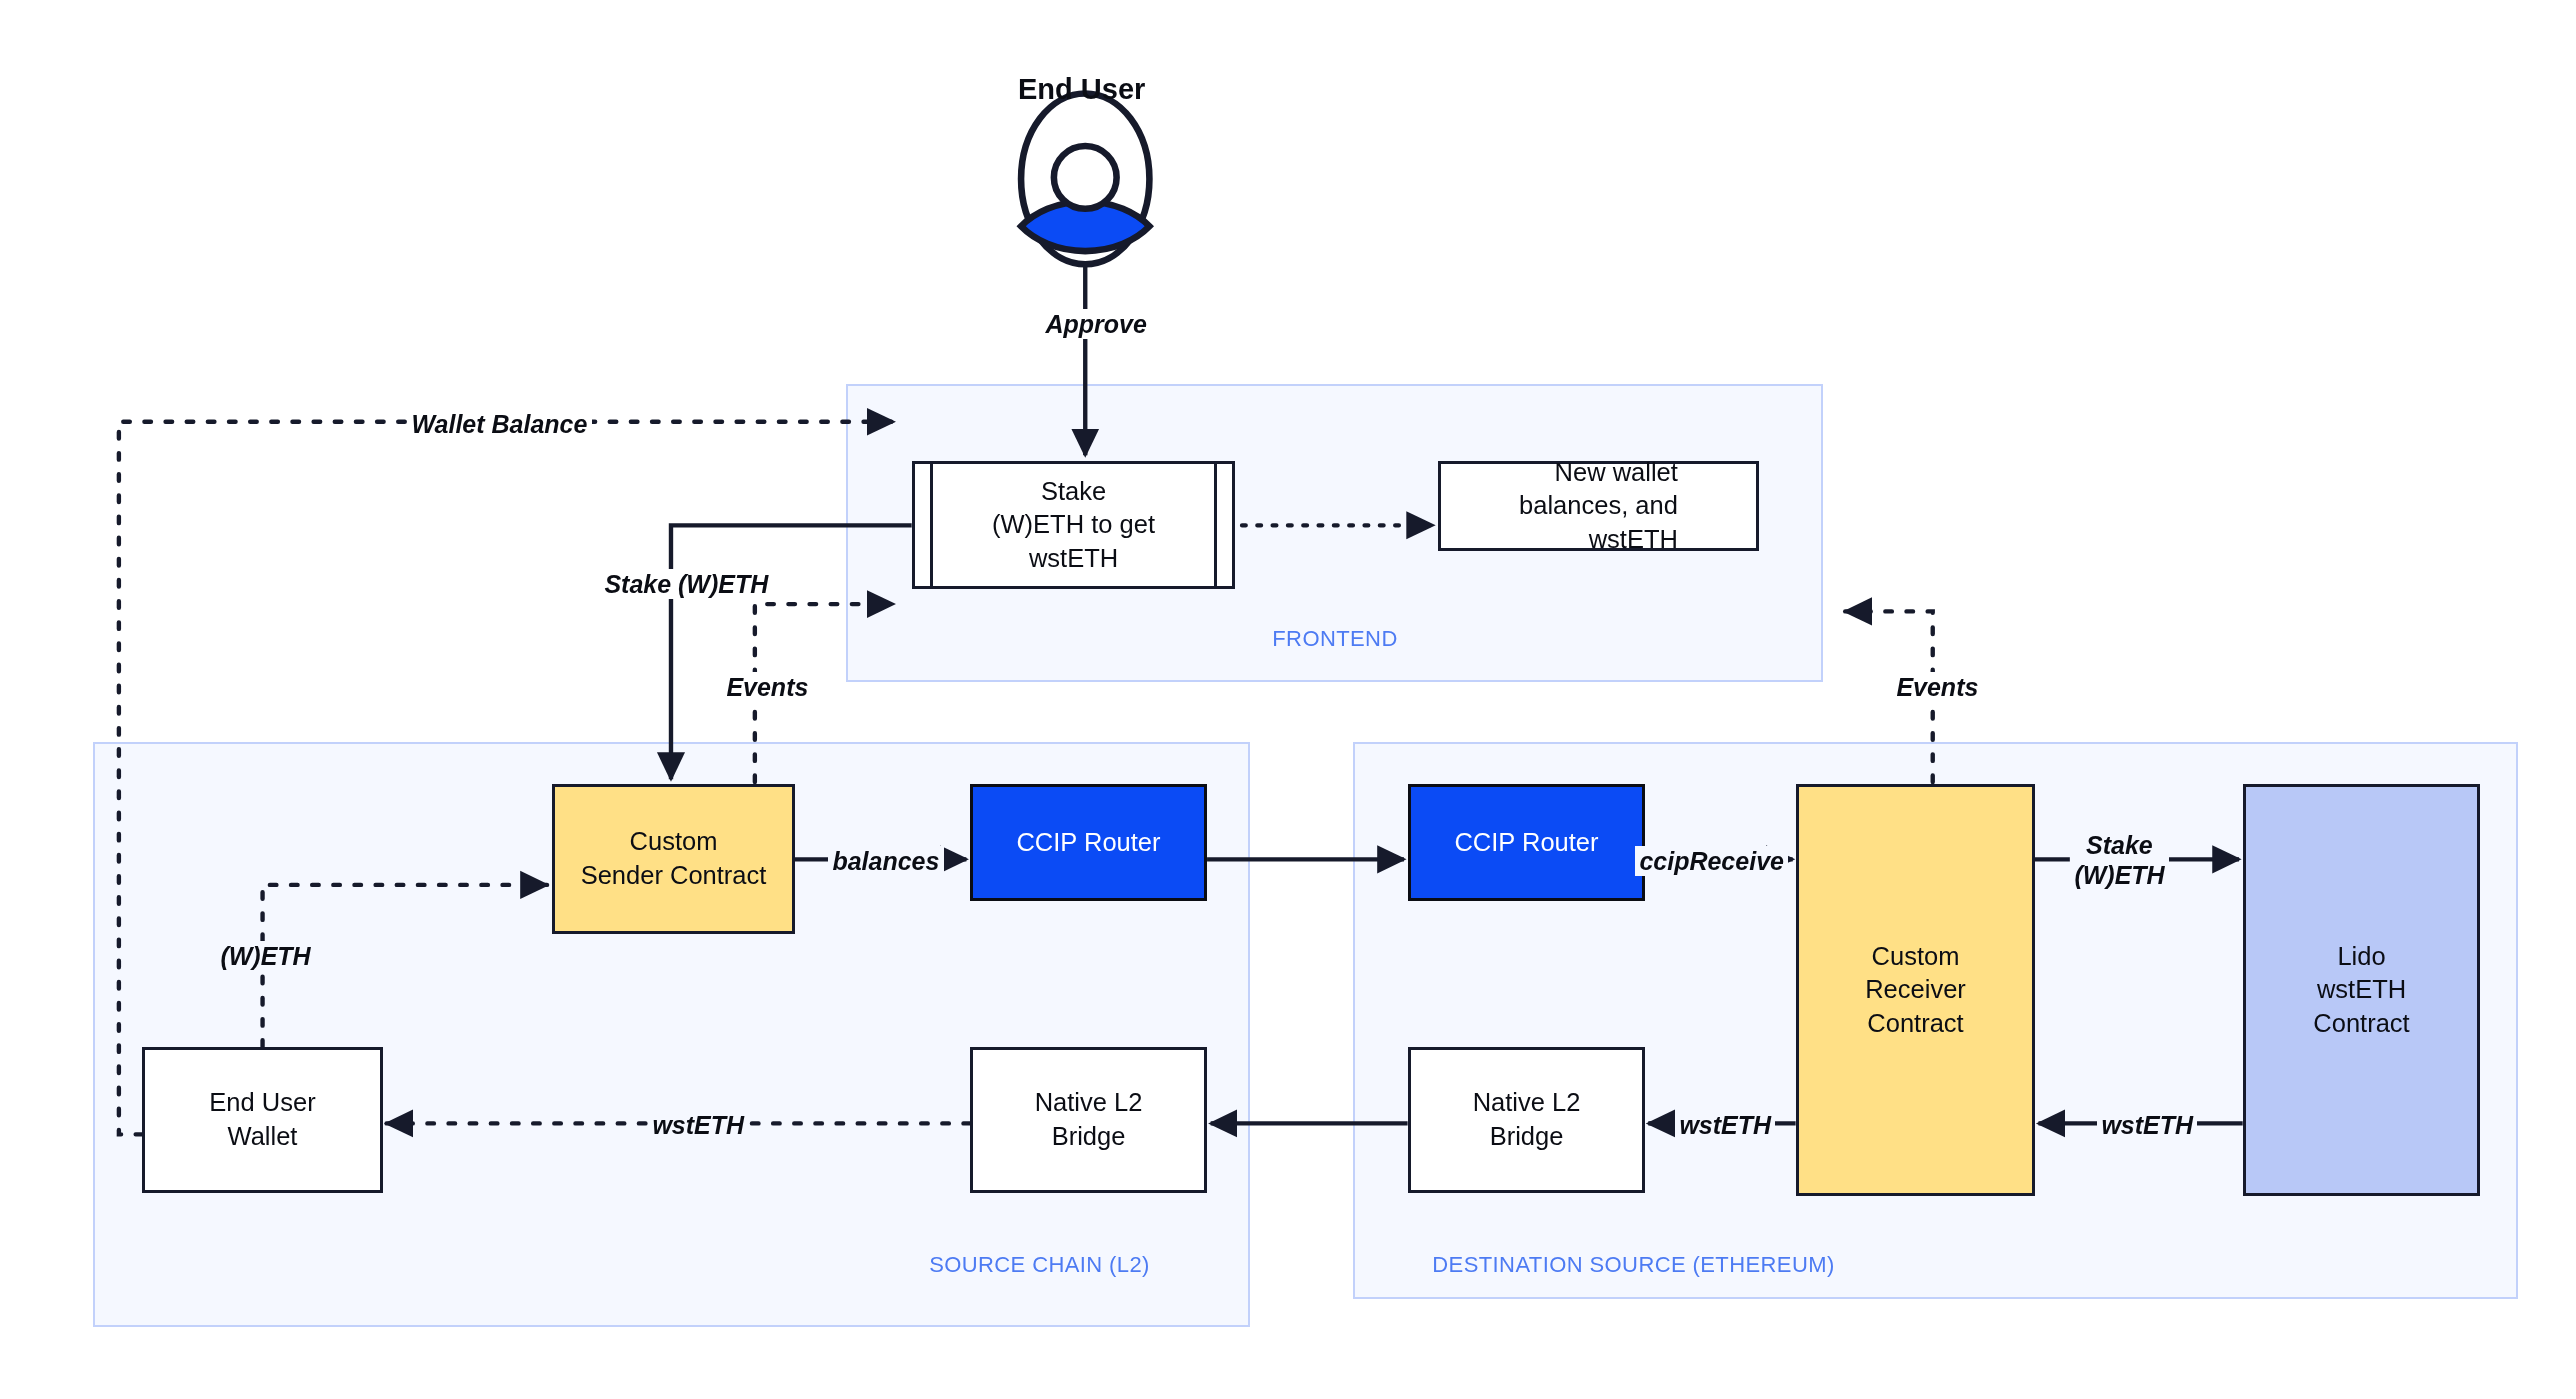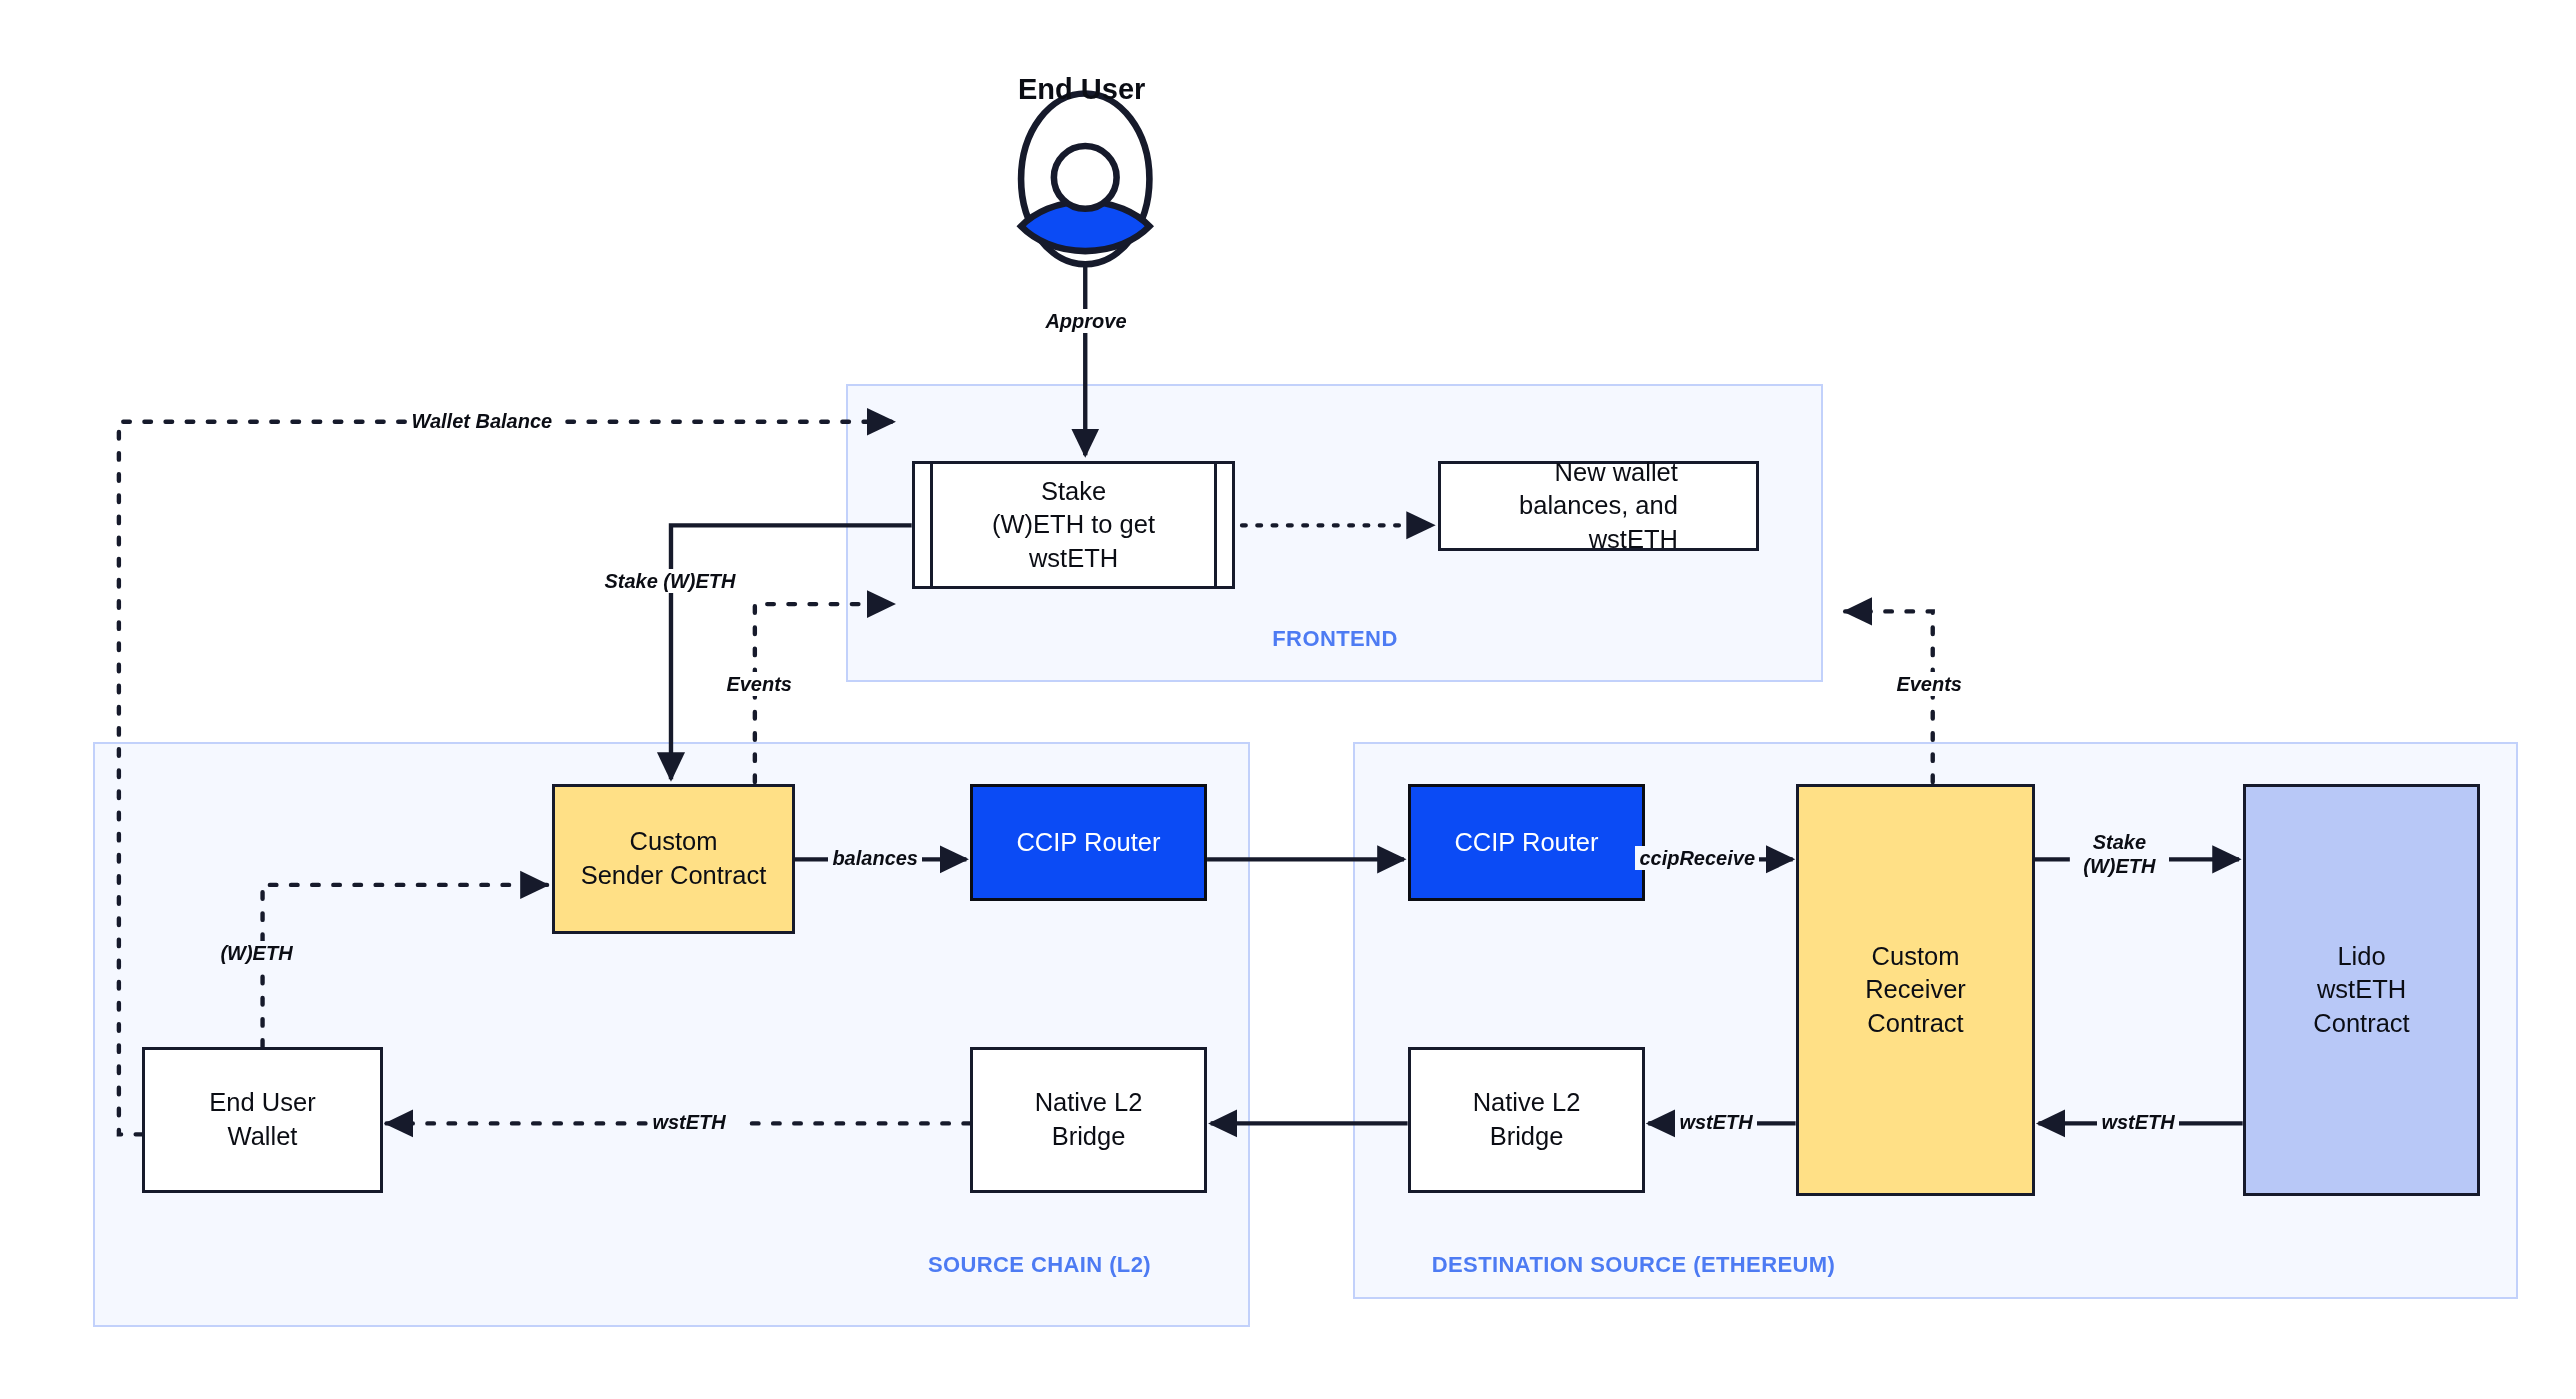--- a/index.html
+++ b/index.html
@@ -1,33 +1,33 @@
 <!DOCTYPE html>
 <html style="font-size:11.7px"><head>
 <meta charset="utf-8">
 <style>
   html,body{margin:0;padding:0;background:#ffffff;}
   body{width:2576px;height:1400px;font-family:"Liberation Sans",sans-serif;}
   #stage{position:relative;width:2576px;height:1400px;overflow:hidden;background:#ffffff;}
   svg.layer{position:absolute;left:0;top:0;width:2576px;height:1400px;pointer-events:none;}
 
   .zone{position:absolute;background:#f5f8ff;border:2.2px solid #c2d1fb;box-sizing:border-box;}
-  .zone-label{position:absolute;font-weight:bold;font-size:22px;letter-spacing:0.4px;
+  .zone-label{position:absolute;font-weight:normal;font-size:22px;letter-spacing:0.4px;
               color:#4d7bf3;white-space:nowrap;text-align:center;}
 
   .node{position:absolute;box-sizing:border-box;border:3.6px solid #161a2b;background:#ffffff;
         display:flex;align-items:center;justify-content:center;text-align:center;
         font-size:25.5px;line-height:1.32;color:#0b0d14;padding:2.9px 7.3px;}
   .node.yellow{background:#ffe086;}
   .node.router{background:#0b4bf5;color:#ffffff;border-color:#0b0d14;justify-content:center;}
   .node.lido{background:#b8c8f7;}
 
   .proc-bar{position:absolute;top:0;bottom:0;width:3.6px;background:#161a2b;}
 
-  .edge-label{position:absolute;font-style:italic;font-weight:bold;font-size:20px;
+  .edge-label{position:absolute;font-style:italic;font-weight:bold;font-size:25px;
               color:#0b0d14;white-space:nowrap;text-align:center;background:#ffffff;
               padding:0 4.4px;line-height:1.2;}
   .edge-label.ontint{background:#f5f8ff;}
 
   .title{position:absolute;font-size:29px;font-weight:bold;color:#0b0d14;white-space:nowrap;}
 </style>
 </head>
 <body>
 
 <div id="stage">

